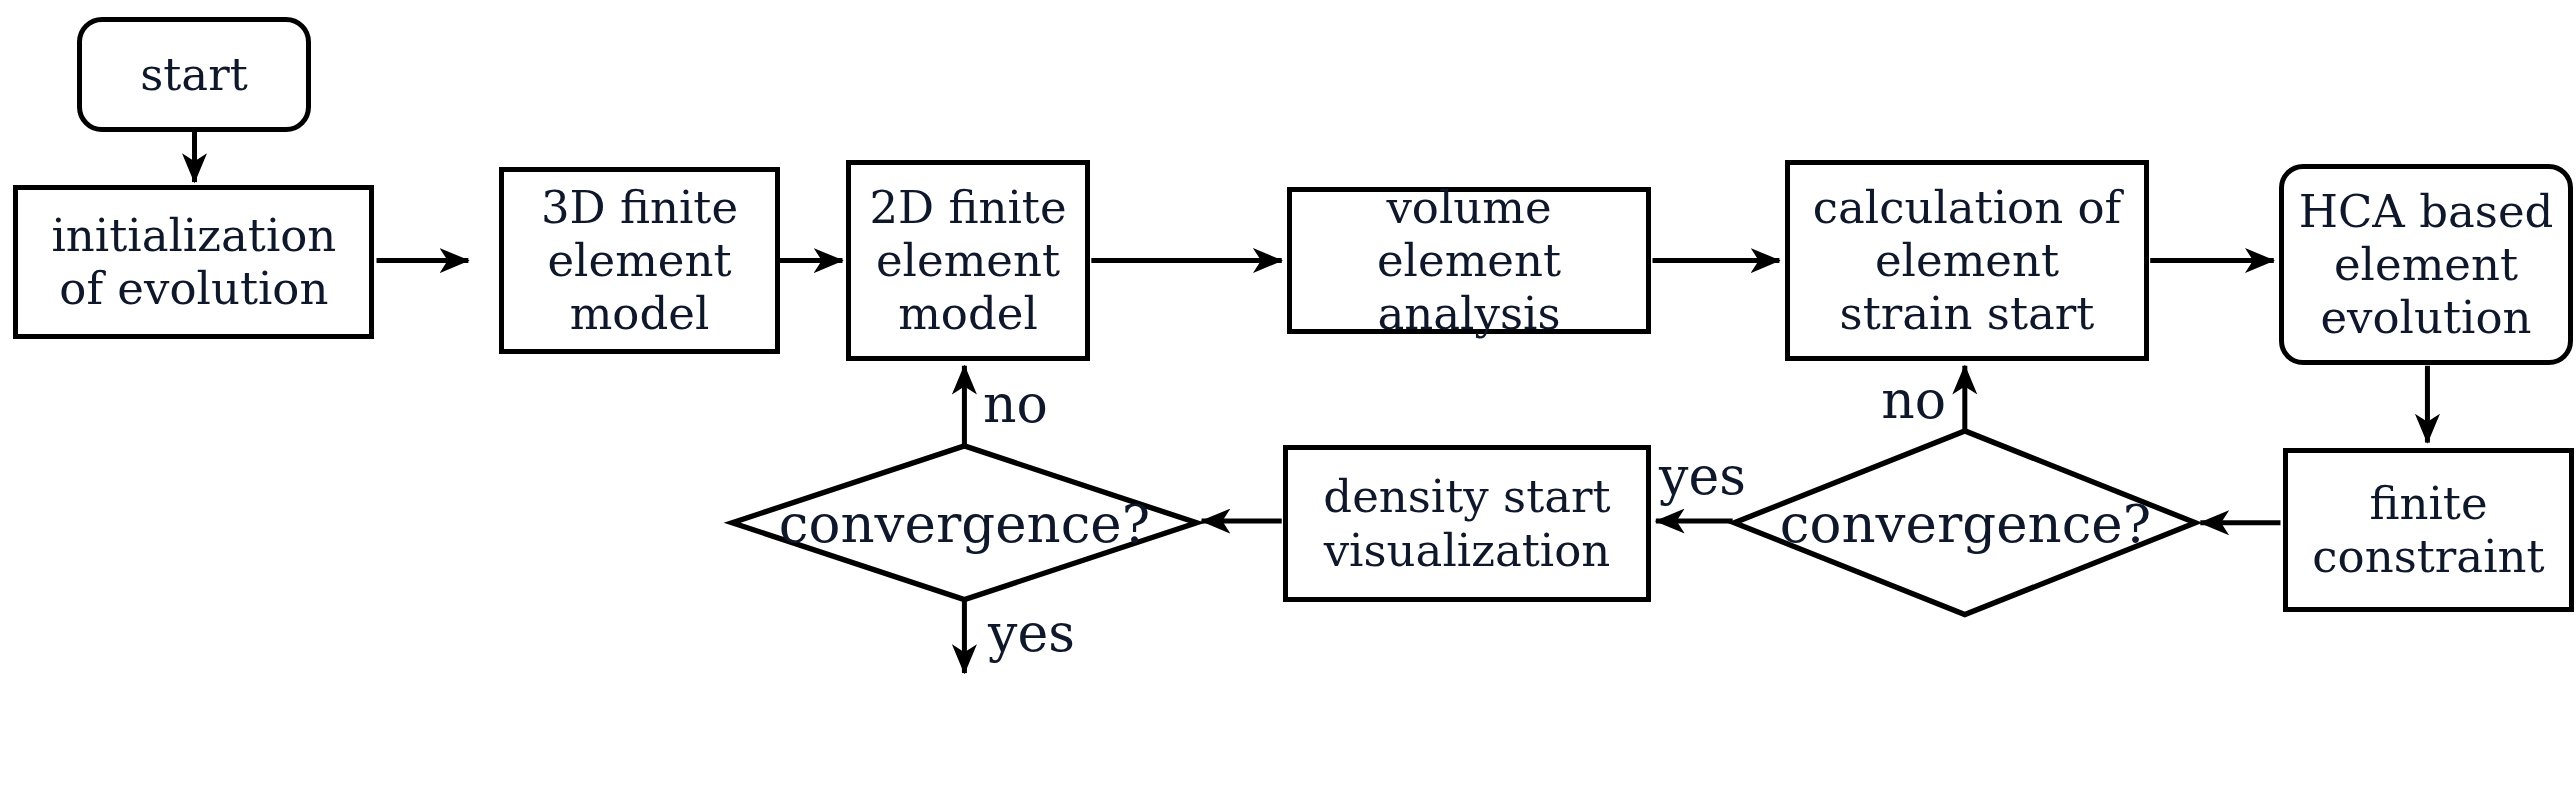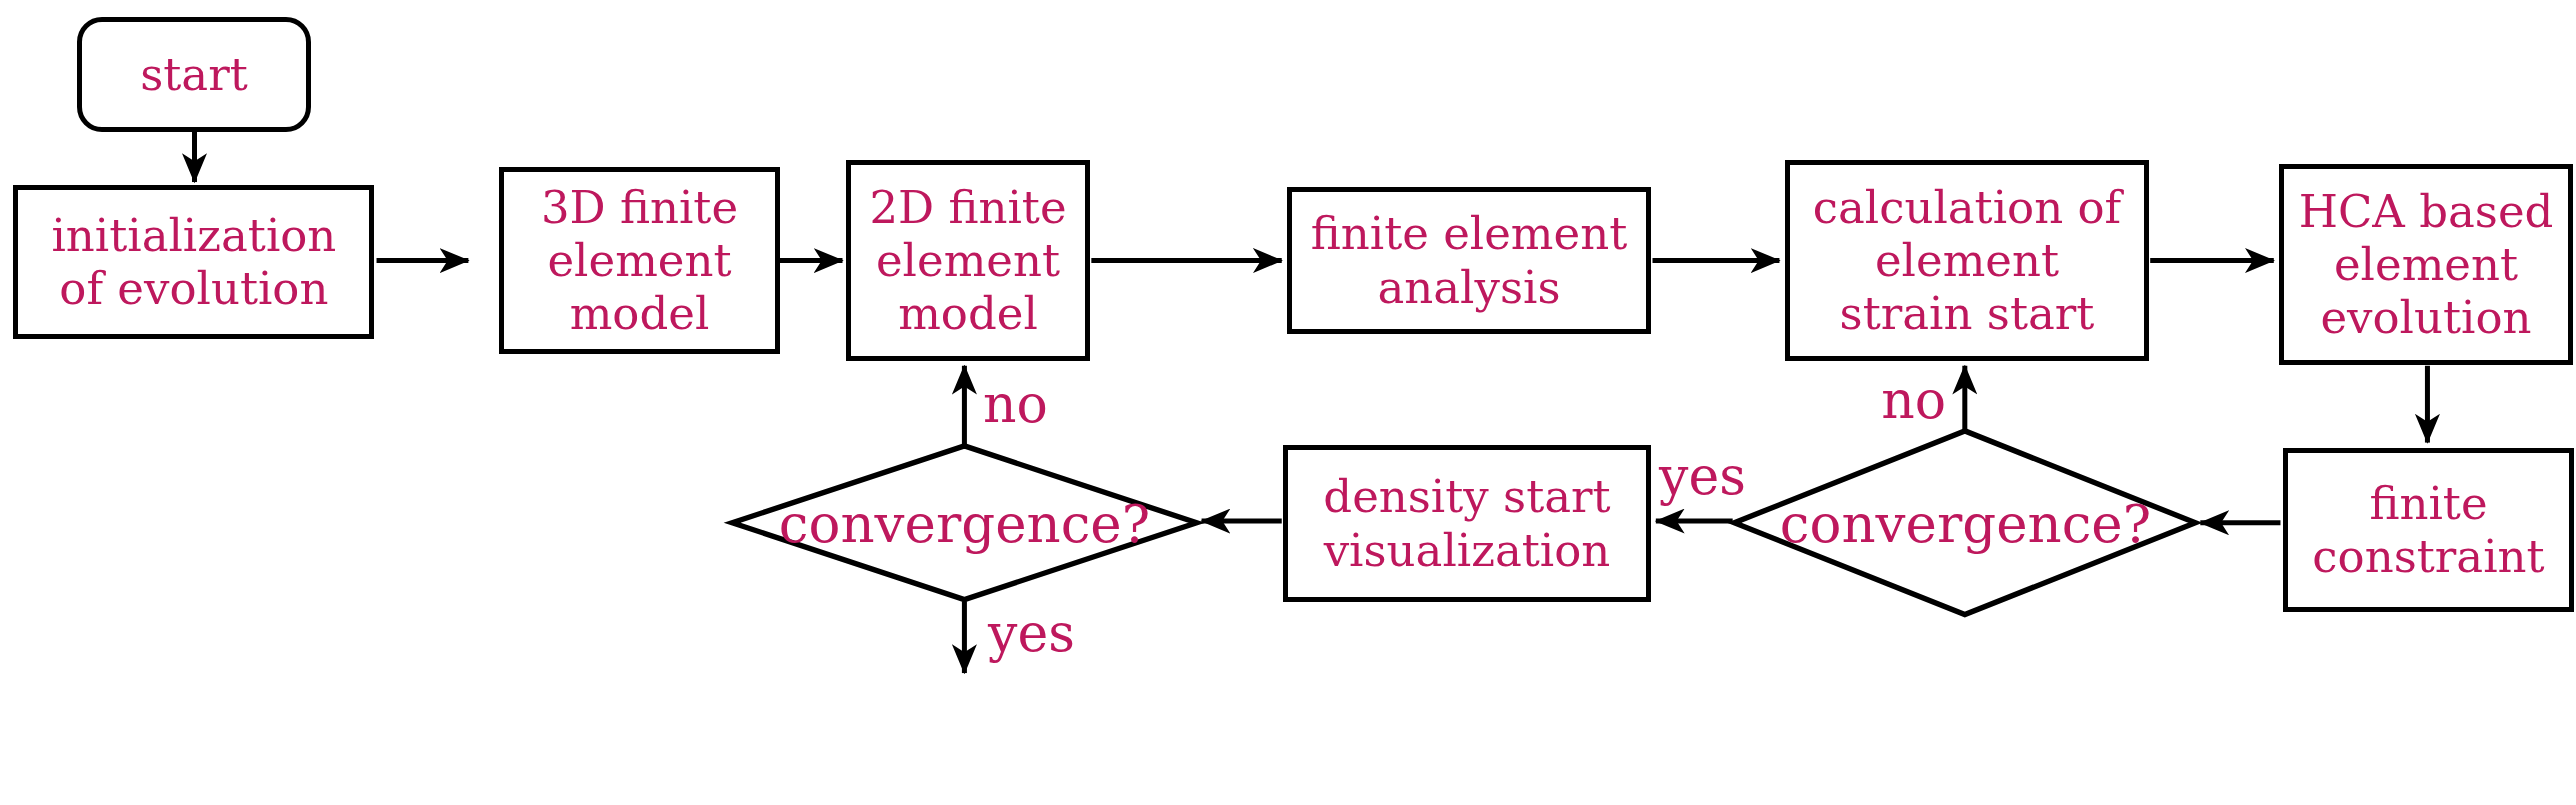--- a/index.html
+++ b/index.html
@@ -7,21 +7,21 @@
     margin: 0;
     padding: 0;
     background: #ffffff;
   }
   .canvas {
     position: relative;
     width: 2576px;
     height: 678px;
     background: #ffffff;
     font-family: "DejaVu Serif", "Liberation Serif", serif;
-    color: #be185d;
+    color: #0f172a;
     overflow: hidden;
   }
   svg.edges-layer {
     position: absolute;
     left: 0;
     top: 0;
     width: 2576px;
     height: 805px;
   }
   .node {
@@ -96,28 +96,28 @@
 of evolution</div>
 
   <div class="node" style="left:471px; top:167px; width:281px; height:187px;margin-left:28px;">3D finite
 element
 model</div>
 
   <div class="node" style="left:846px; top:160px; width:244px; height:201px;">2D finite
 element
 model</div>
 
-  <div class="node" style="left:1287px; top:187px; width:364px; height:147px;">finite element
+  <div class="node" style="left:1287px; top:187px; width:364px; height:147px;">volume element
 analysis</div>
 
   <div class="node" style="left:1785px; top:160px; width:364px; height:201px;">calculation of
 element
 strain start</div>
 
-  <div class="node" style="left:2279px; top:164px; width:294px; height:201px;">HCA based
+  <div class="node" style="left:2279px; top:164px; width:294px; height:201px;border-radius:24px;">HCA based
 element
 evolution</div>
 
   <div class="node" style="left:2283px; top:448px; width:291px; height:164px;">finite
 constraint</div>
 
   <div class="node" style="left:1283px; top:445px; width:368px; height:157px;">density start
 visualization</div>
 
   <div class="node rounded" style="left:847px; top:678px; width:234px; height:122px;text-decoration:underline;">end</div>

